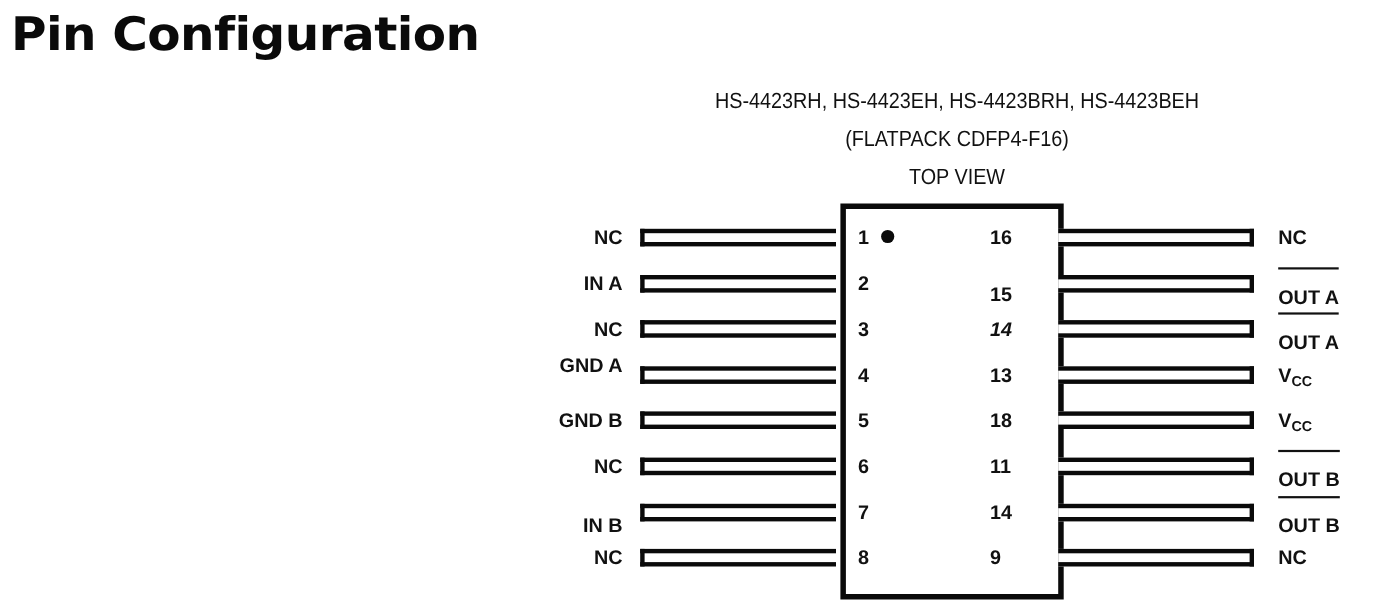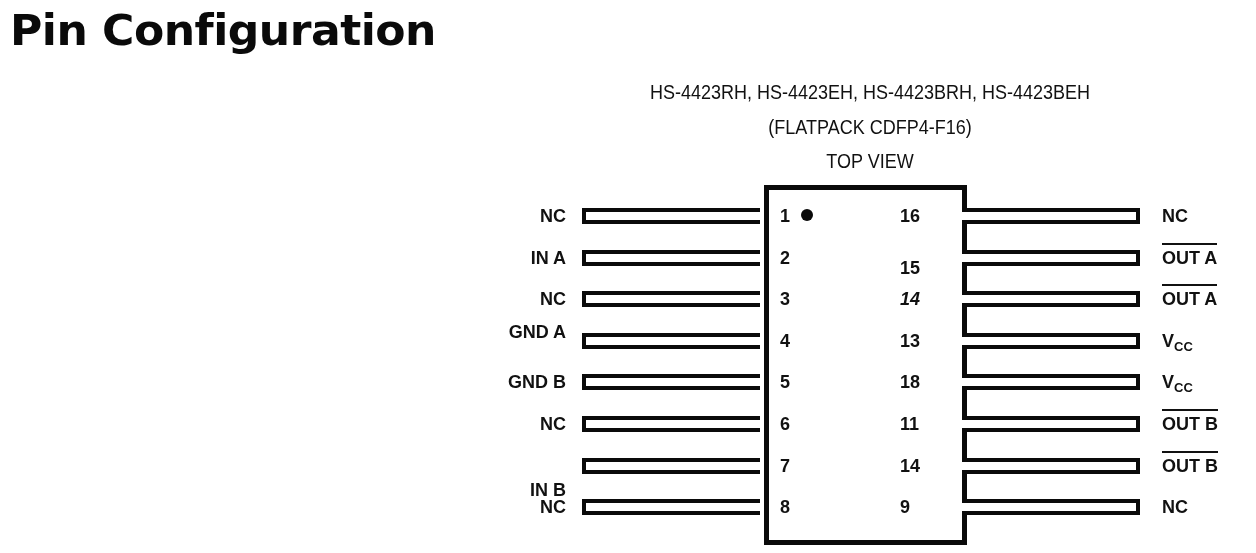--- a/index.html
+++ b/index.html
@@ -13,21 +13,21 @@
   .lead { position:absolute; height:8px; border:4px solid #0a0a0a; background:#fff; }
   .lead.l { left:582px; width:174px; border-right:none; }
   .lead.r { left:962px; width:174px; border-left:none; }
   .pnum { position:absolute; font-weight:bold; font-size:18px; line-height:1; color:#111; }
   .pnum.l { left:780px; }
   .pnum.r { left:900px; width:52px; text-align:left; }
   .plabel { position:absolute; font-weight:bold; font-size:18px; line-height:1; color:#111; }
   .plabel.l { left:440px; width:126px; text-align:right; }
   .plabel.r { left:1162px; }
   .bar { text-decoration:overline; text-decoration-thickness:2px; }
-  .plabel.r.bar { text-decoration:none; border-top:2px solid #111; padding-top:4px; margin-top:-6px; }
+  .plabel.r.bar { text-decoration:none; border-top:2px solid #111; padding-top:16px; margin-top:-6px; }
   .sub { font-size:13px; vertical-align:-4px;margin-top:20px; }
   .dot { position:absolute; left:801px; top:209px; width:12px; height:12px; border-radius:50%; background:#0a0a0a; }
 </style>
 </head>
 <body>
 
 <div class="title">Pin Configuration</div>
 <div class="hdr hdr1">HS-4423RH, HS-4423EH, HS-4423BRH, HS-4423BEH</div>
 <div class="hdr hdr2">(FLATPACK CDFP4-F16)</div>
 <div class="hdr hdr3">TOP VIEW</div>
@@ -48,21 +48,21 @@
     <div class="pnum l" style="top: 331.8px;">4</div>
     <div class="plabel l" style="top: 323px;"><span>GND A</span></div>
     <div class="lead l" style="top: 374.4px;"></div>
     <div class="pnum l" style="top: 373.4px;">5</div>
     <div class="plabel l" style="top: 373.4px;"><span>GND B</span></div>
     <div class="lead l" style="top: 416px;"></div>
     <div class="pnum l" style="top: 415px;">6</div>
     <div class="plabel l" style="top: 415px;"><span>NC</span></div>
     <div class="lead l" style="top: 457.6px;"></div>
     <div class="pnum l" style="top: 456.6px;">7</div>
-    <div class="plabel l" style="top: 481px;"><span>IN B</span></div>
+    <div class="plabel l" style="top: 469px;"><span>IN B</span></div>
     <div class="lead l" style="top: 499.2px;"></div>
     <div class="pnum l" style="top: 498.2px;">8</div>
     <div class="plabel l" style="top: 498.2px;"><span>NC</span></div>
     <div class="lead r" style="top: 208px;"></div>
     <div class="pnum r" style="top: 207px;">16</div>
     <div class="plabel r" style="top: 207px;"><span>NC</span></div>
     <div class="lead r" style="top: 249.6px;"></div>
     <div class="pnum r" style="top: 259px;">15</div>
     <div class="plabel r bar" style="top: 248.6px;"><span>OUT A</span></div>
     <div class="lead r" style="top: 291.2px;"></div>

